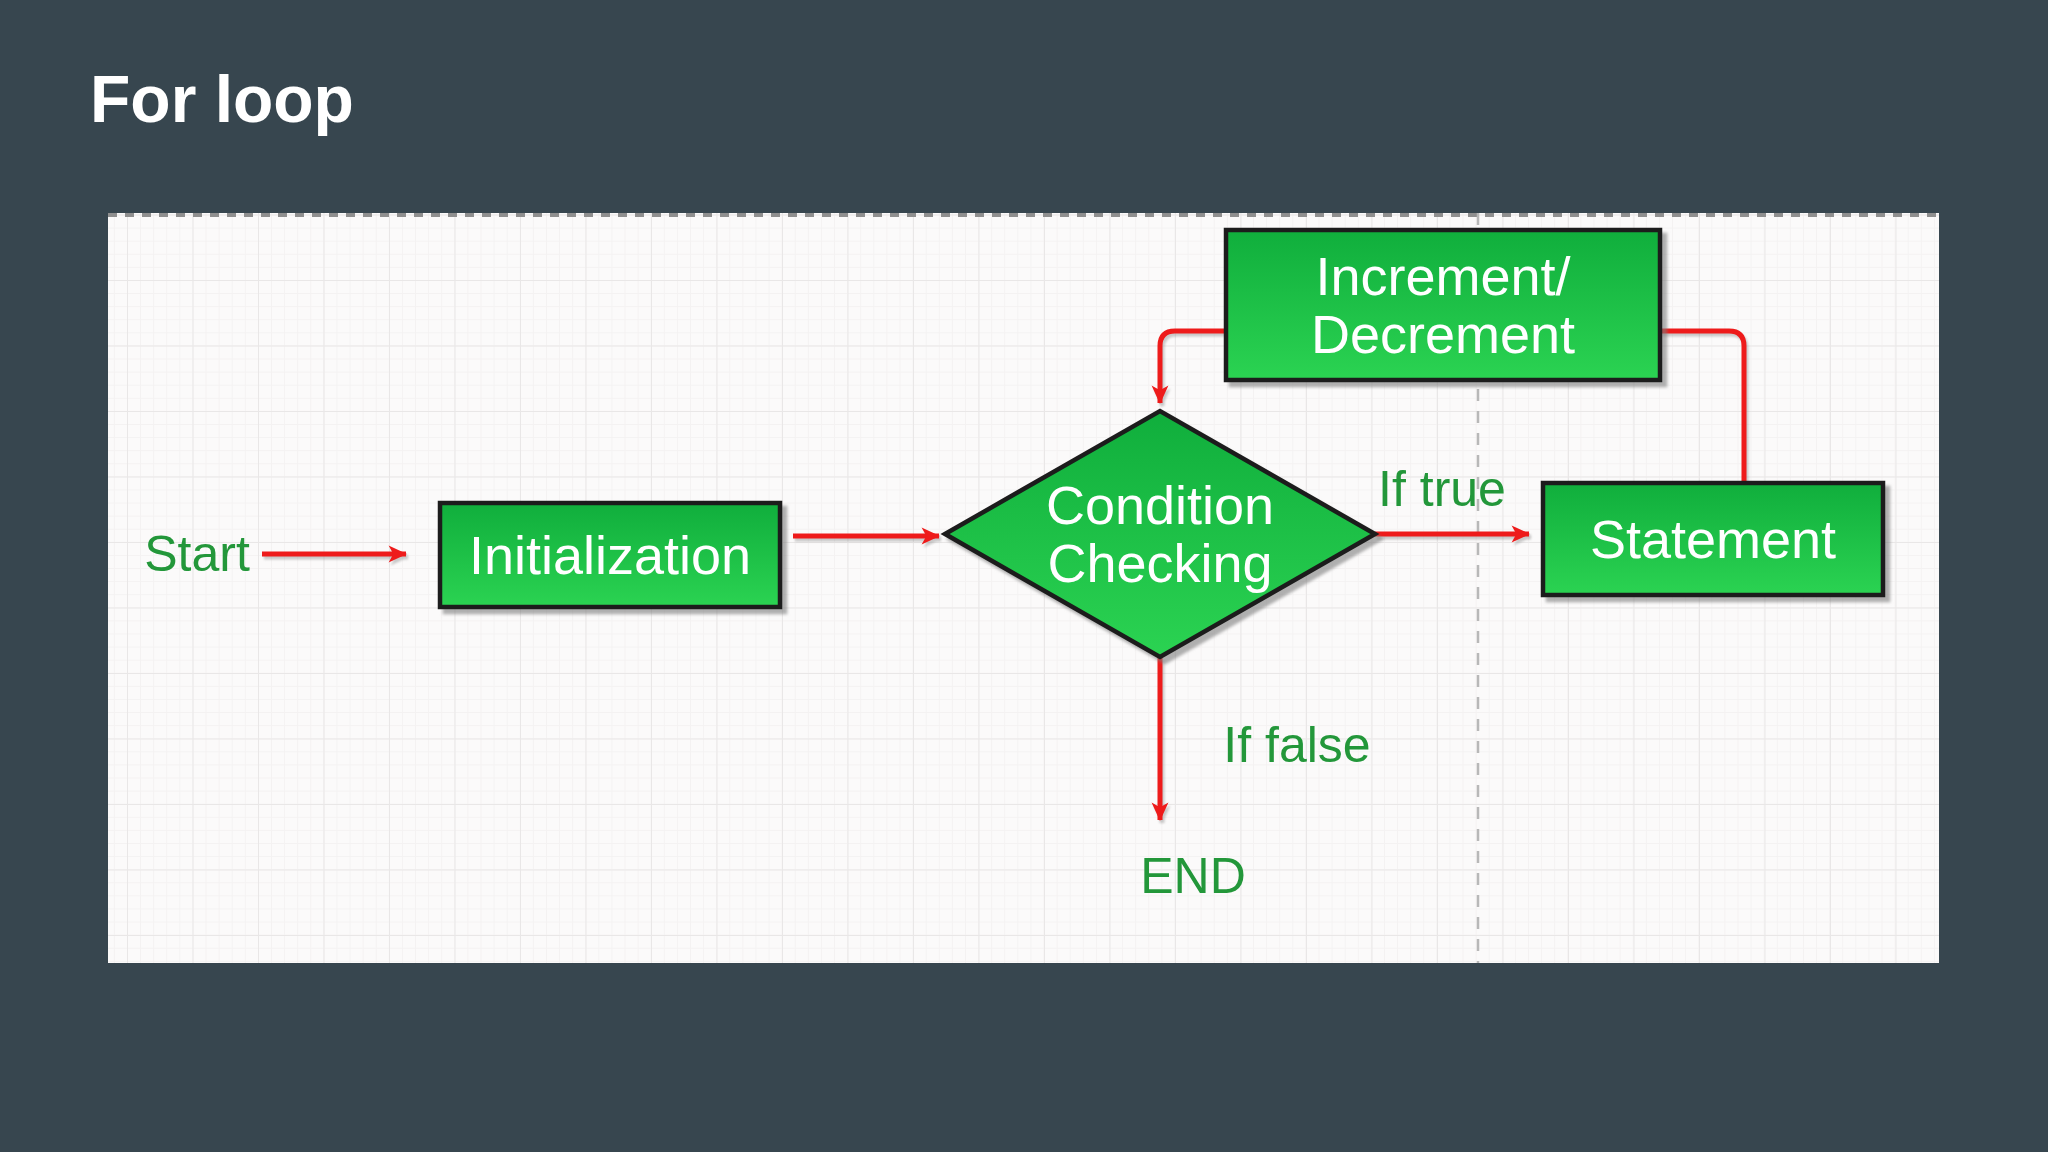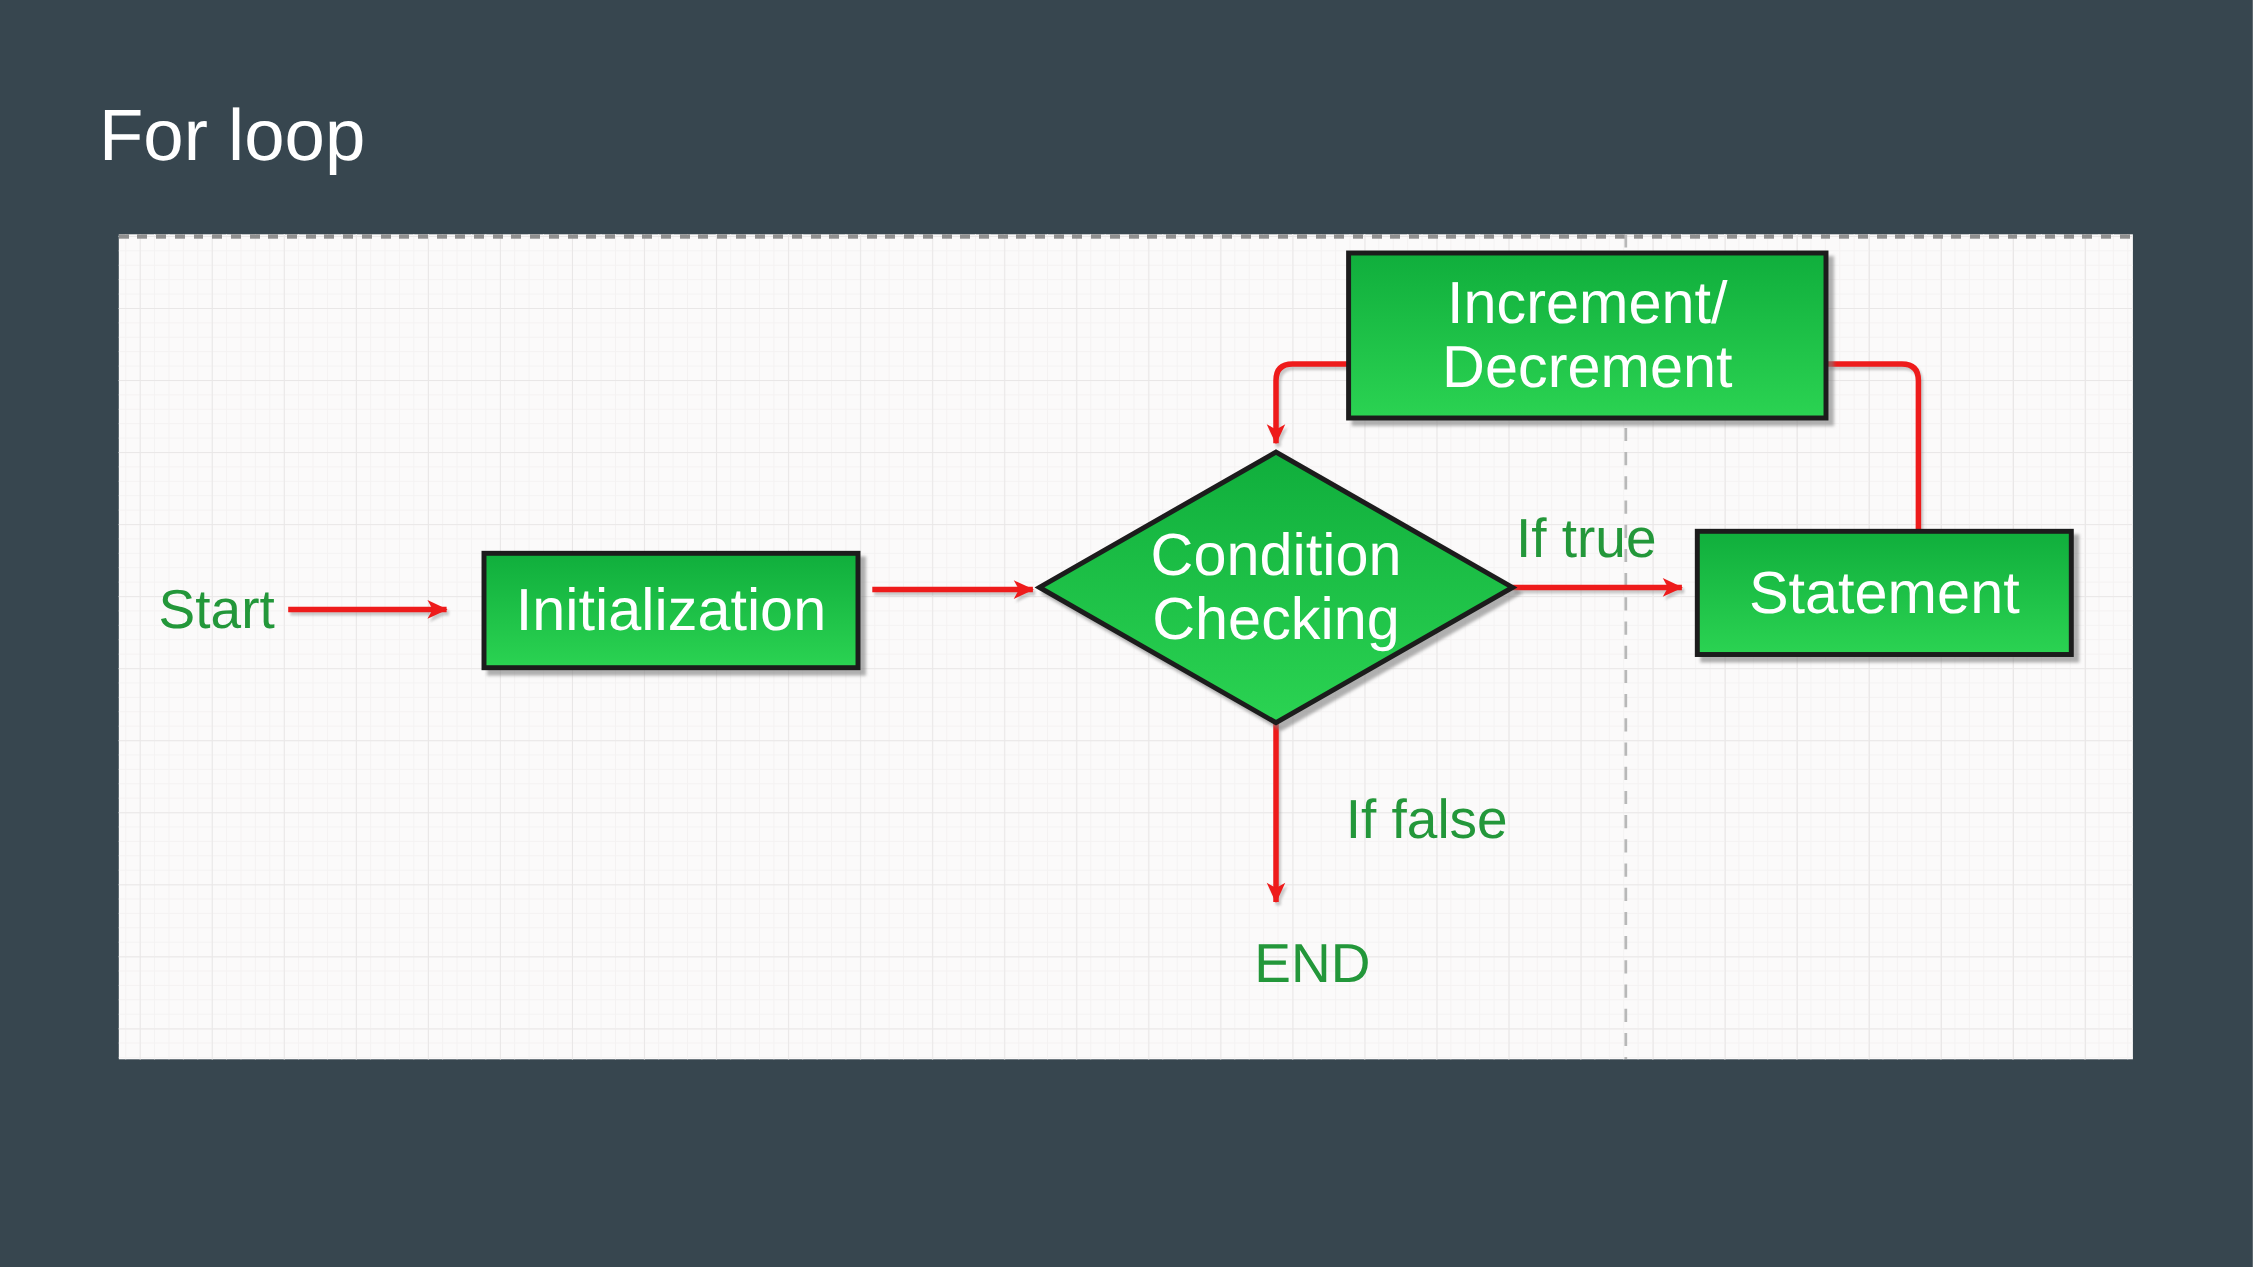--- a/index.html
+++ b/index.html
@@ -19,23 +19,23 @@
   html,body{margin:0;padding:0;}
   body{
     width:2048px;height:1152px;
     background:var(--background);
     position:relative;
     overflow:hidden;
     font-family:"Liberation Sans",sans-serif;
   }
   .page-title{
     position:absolute;
-    left:90px;top:86px;
+    left:90px;top:63px;
     font-size:66px;
-    font-weight:400;
+    font-weight:700;
     color:#ffffff;
     letter-spacing:0px;
     line-height:1.1;
   }
   .canvas{
     position:absolute;
     left:108px;top:213px;
     width:1831px;height:750px;
     background-color:var(--canvas-bg);
     background-image:

